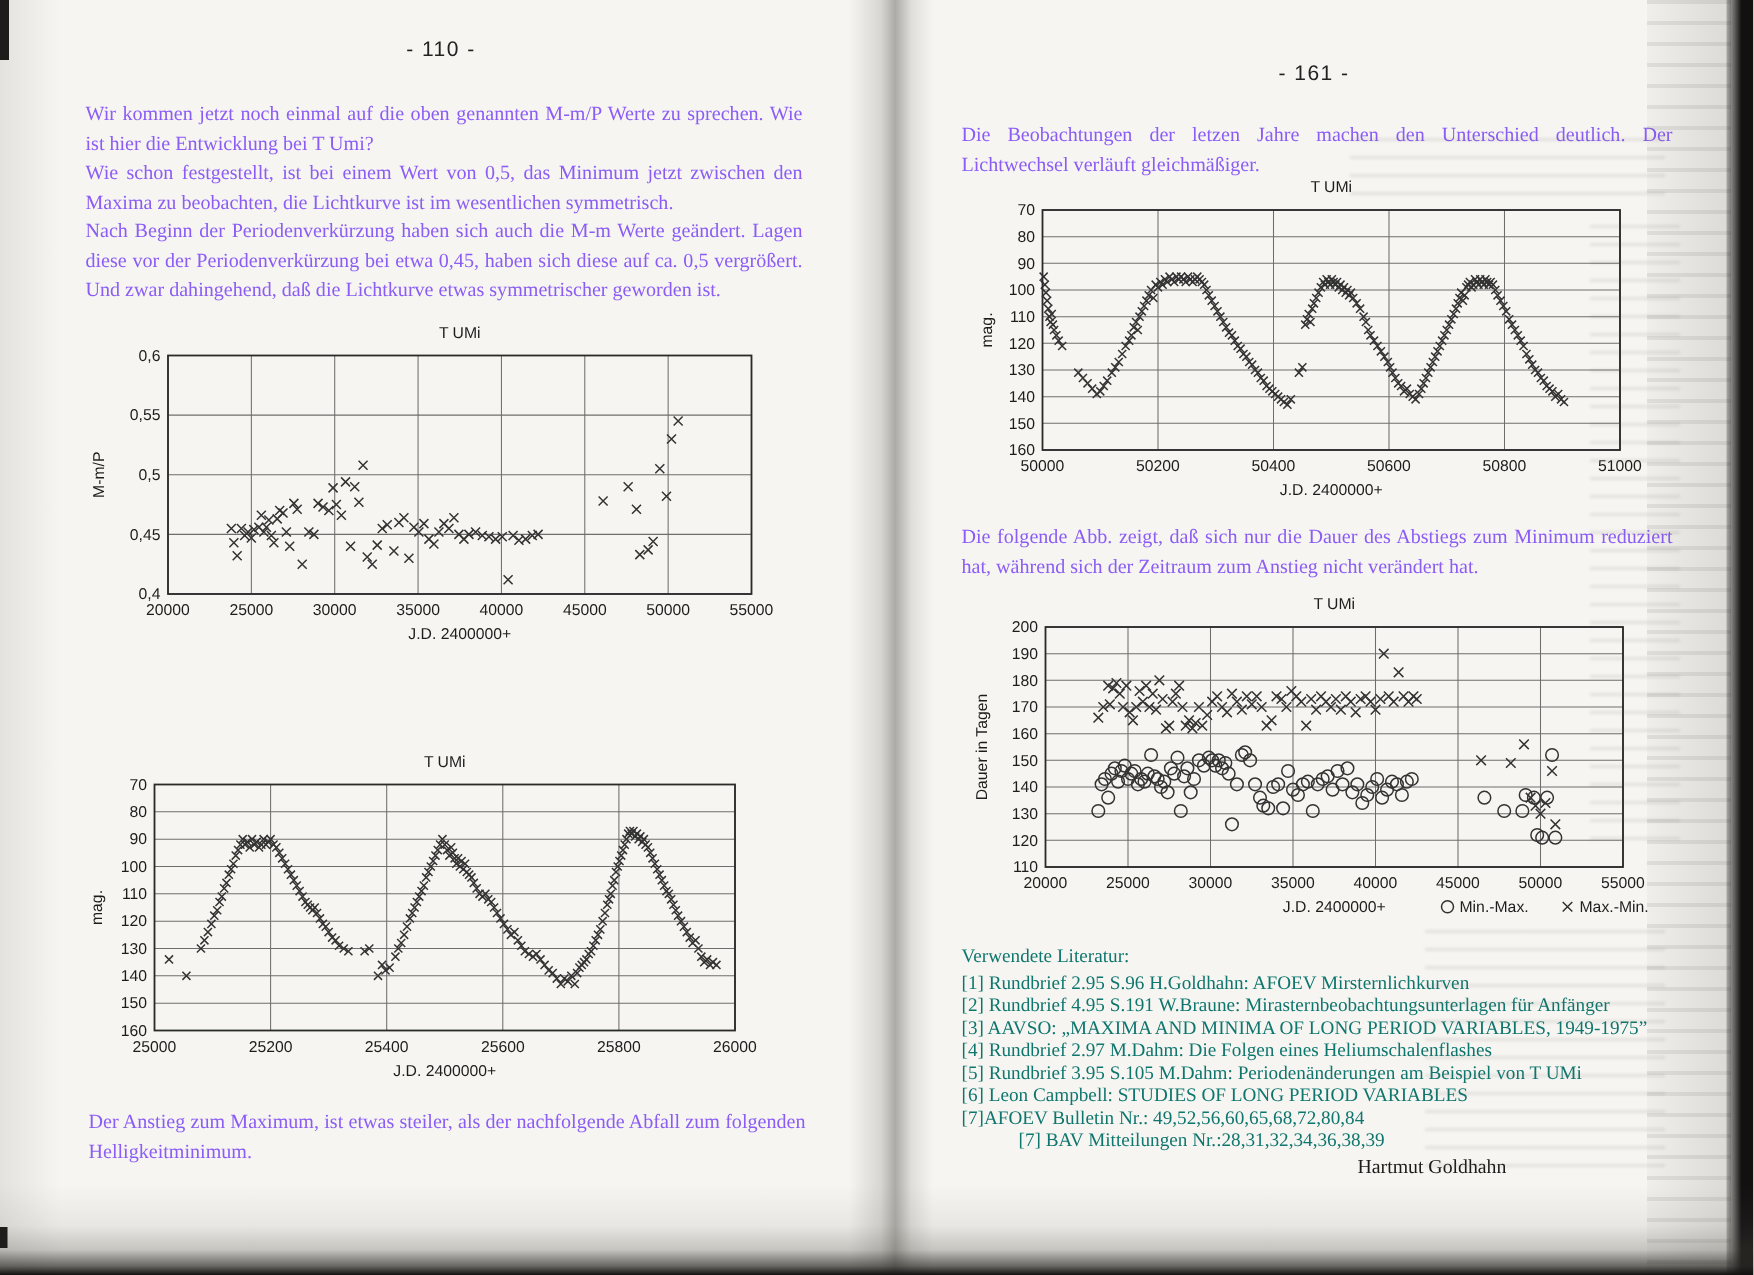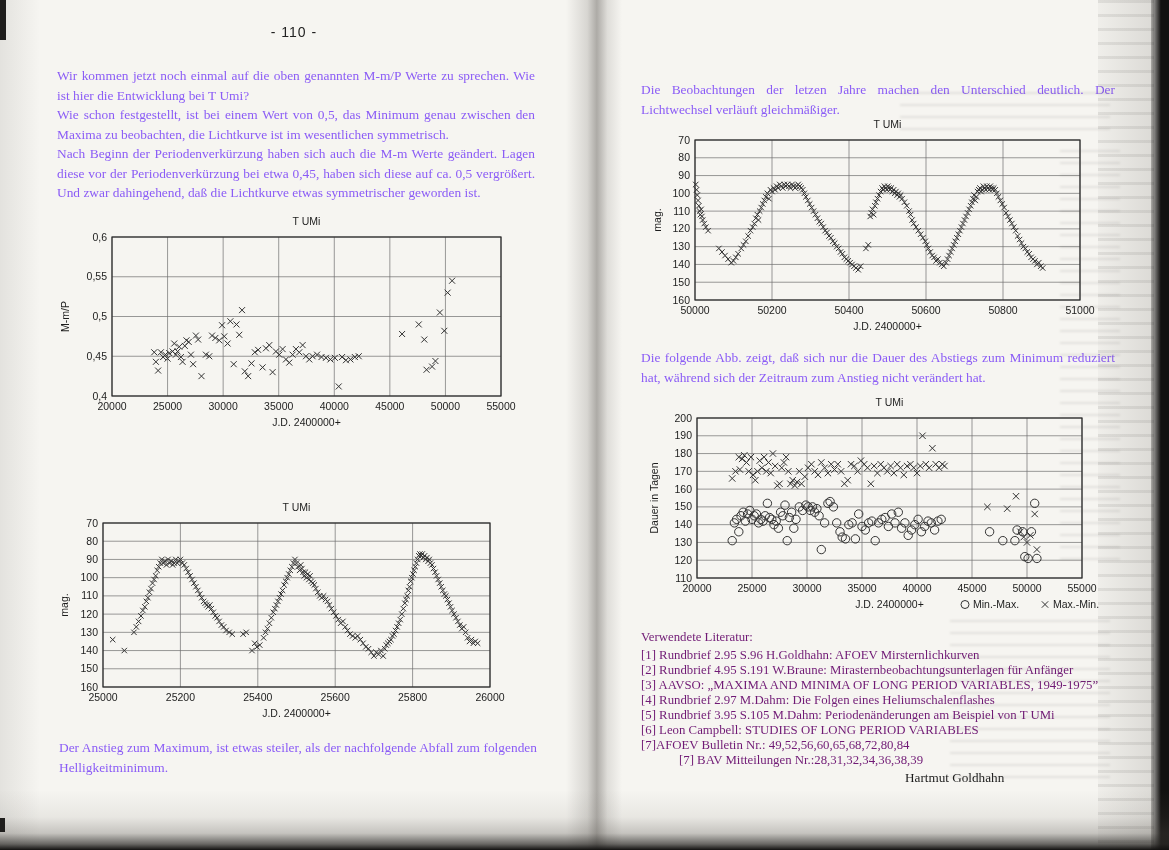--- a/index.html
+++ b/index.html
@@ -2,21 +2,21 @@
 <html><head>
 <meta charset="utf-8">
 <style>
   html,body{margin:0;padding:0;background:#dddbd7;}
   #scan{position:relative;width:1169px;height:850px;overflow:hidden;
         background:#f6f5f1;font-family:"Liberation Serif", serif;color:#1c1c1c;}
   .page{position:absolute;top:0;height:100%;}
   .txt{position:absolute;font-size:13.4px;line-height:19.6px;text-align:justify;color:#8b5cf6;}
   .hdr{position:absolute;font-family:"Liberation Sans", sans-serif;font-size:14px;color:#222;
        text-align:center;letter-spacing:1px;}
-  .lit{position:absolute;font-size:12.8px;line-height:15.2px;color:#701a75;}
+  .lit{position:absolute;font-size:12.8px;line-height:15.2px;color:#0f766e;}
   .sig{position:absolute;font-size:13.2px;color:#1b1b1b;}
   .chart{position:absolute;}
   .chart svg text{font-family:"Liberation Sans", sans-serif;fill:#1d1d1d;}
   .tk{font-size:10.5px;}
   
   .gutter{position:absolute;top:0;height:100%;left:566px;width:56px;pointer-events:none;
     background:linear-gradient(to right, rgba(55,50,45,0) 0%, rgba(55,50,45,0.16) 38%,
       rgba(55,50,45,0.38) 55%, rgba(55,50,45,0.12) 74%, rgba(55,50,45,0) 100%);}
   .left-edge{position:absolute;left:0;top:0;width:40px;height:100%;pointer-events:none;
     background:linear-gradient(to right, rgba(60,58,55,0.10), rgba(60,58,55,0));}
@@ -34,21 +34,21 @@
     background:repeating-linear-gradient(to bottom, rgba(90,86,80,0.12) 0 2px, rgba(90,86,80,0) 2px 12px);}
 </style>
 </head>
 <body>
 
 <div id="scan">
 
   <div class="page" style="left:0;width:585px;">
     <div class="hdr" style="left:55px;top:24px;width:478px;">- 110 -</div>
     <div class="txt" style="left:57px;top:66px;width:478px;">Wir kommen jetzt noch einmal auf die oben genannten M-m/P Werte zu sprechen. Wie ist hier die Entwicklung bei T Umi?</div>
-    <div class="txt" style="left:57px;top:105px;width:478px;">Wie schon festgestellt, ist bei einem Wert von 0,5, das Minimum genau zwischen den Maxima zu beobachten, die Lichtkurve ist im wesentlichen symmetrisch.</div>
+    <div class="txt" style="left:57px;top:105px;width:478px;">Wie schon festgestellt, ist bei einem Wert von 0,5, das Minimum jetzt zwischen den Maxima zu beobachten, die Lichtkurve ist im wesentlichen symmetrisch.</div>
     <div class="txt" style="left:57px;top:144px;width:478px;">Nach Beginn der Periodenverkürzung haben sich auch die M-m Werte geändert. Lagen diese vor der Periodenverkürzung bei etwa 0,45, haben sich diese auf ca. 0,5 vergrößert. Und zwar dahingehend, daß die Lichtkurve etwas symmetrischer geworden ist.</div>
     <div class="chart" style="left:55px;top:213px;"><svg width="465" height="218">
           <line x1="57" y1="24" x2="57" y2="183" stroke="#6e6e6e" stroke-width="0.7"></line>
           <line x1="112.57142857142857" y1="24" x2="112.57142857142857" y2="183" stroke="#6e6e6e" stroke-width="0.7"></line>
           <line x1="168.14285714285714" y1="24" x2="168.14285714285714" y2="183" stroke="#6e6e6e" stroke-width="0.7"></line>
           <line x1="223.7142857142857" y1="24" x2="223.7142857142857" y2="183" stroke="#6e6e6e" stroke-width="0.7"></line>
           <line x1="279.2857142857143" y1="24" x2="279.2857142857143" y2="183" stroke="#6e6e6e" stroke-width="0.7"></line>
           <line x1="334.8571428571429" y1="24" x2="334.8571428571429" y2="183" stroke="#6e6e6e" stroke-width="0.7"></line>
           <line x1="390.4285714285714" y1="24" x2="390.4285714285714" y2="183" stroke="#6e6e6e" stroke-width="0.7"></line>
           <line x1="446" y1="24" x2="446" y2="183" stroke="#6e6e6e" stroke-width="0.7"></line>
@@ -379,20 +379,21 @@
           <text x="43" y="177.27777777777777" text-anchor="end" class="tk">150</text>
           <text x="43" y="195.5" text-anchor="end" class="tk">160</text>
           <text x="241.5" y="16" text-anchor="middle" class="tk">T UMi</text>
           <text x="241.5" y="222" text-anchor="middle" class="tk">J.D. 2400000+</text>
           <text x="13" y="110" text-anchor="middle" class="tk" transform="rotate(-90 13 110)">mag.</text>
         </svg></div>
     <div class="txt" style="left:59px;top:738px;width:478px;">Der Anstieg zum Maximum, ist etwas steiler, als der nachfolgende Abfall zum folgenden Helligkeitminimum.</div>
   </div>
 
   <div class="page" style="left:585px;width:584px;">
+    <div class="hdr" style="left:55px;top:40px;width:472px;">- 161 -</div>
     <div class="txt" style="left:56px;top:80px;width:474px;">Die Beobachtungen der letzen Jahre machen den Unterschied deutlich. Der Lichtwechsel verläuft gleichmäßiger.</div>
     <div class="txt" style="left:56px;top:348px;width:474px;">Die folgende Abb. zeigt, daß sich nur die Dauer des Abstiegs zum Minimum reduziert hat, während sich der Zeitraum zum Anstieg nicht verändert hat.</div>
     <div class="lit" style="left:56px;top:630px;width:474px;">Verwendete Literatur:</div>
     <div class="lit" style="left:56px;top:648px;width:480px;">[1] Rundbrief 2.95 S.96 H.Goldhahn: AFOEV Mirsternlichkurven</div>
     <div class="lit" style="left:56px;top:663px;width:480px;">[2] Rundbrief 4.95 S.191 W.Braune: Mirasternbeobachtungsunterlagen für Anfänger</div>
     <div class="lit" style="left:56px;top:678px;width:480px;">[3] AAVSO: „MAXIMA AND MINIMA OF LONG PERIOD VARIABLES, 1949-1975”</div>
     <div class="lit" style="left:56px;top:693px;width:480px;">[4] Rundbrief 2.97 M.Dahm: Die Folgen eines Heliumschalenflashes</div>
     <div class="lit" style="left:56px;top:708px;width:480px;">[5] Rundbrief 3.95 S.105 M.Dahm: Periodenänderungen am Beispiel von T UMi</div>
     <div class="lit" style="left:56px;top:723px;width:480px;">[6] Leon Campbell: STUDIES OF LONG PERIOD VARIABLES</div>
     <div class="lit" style="left:56px;top:738px;width:480px;">[7]AFOEV Bulletin Nr.: 49,52,56,60,65,68,72,80,84</div>

